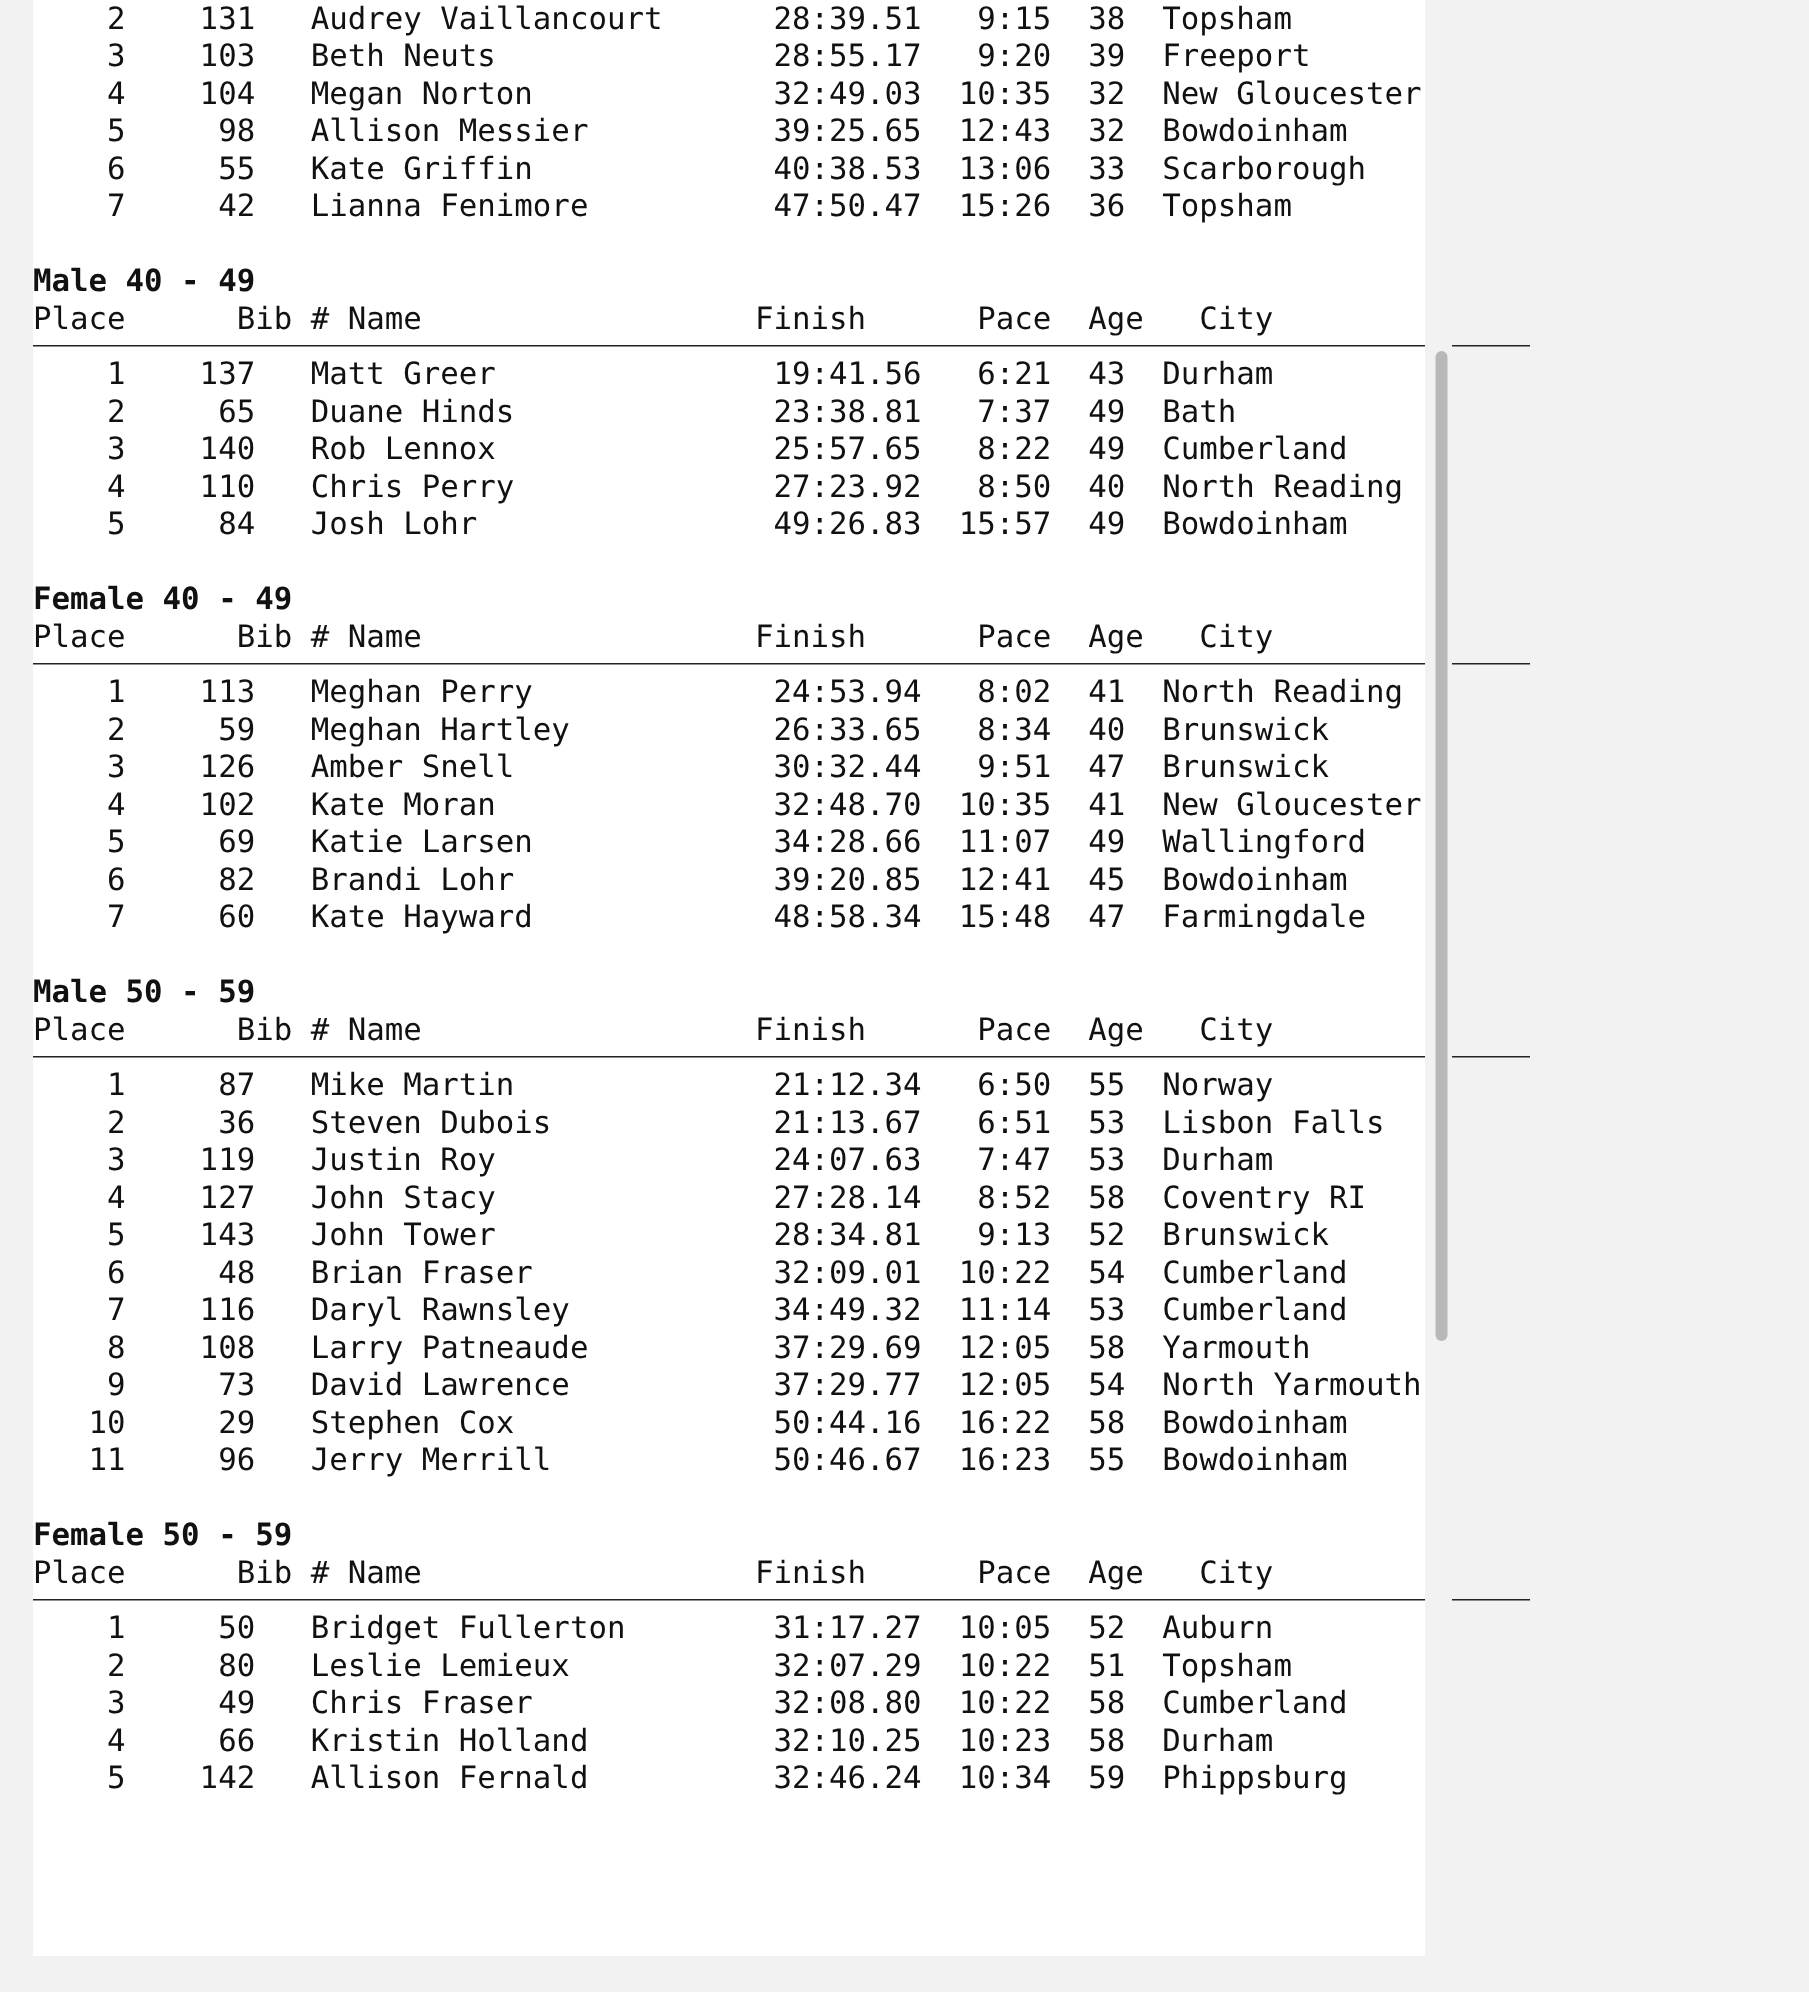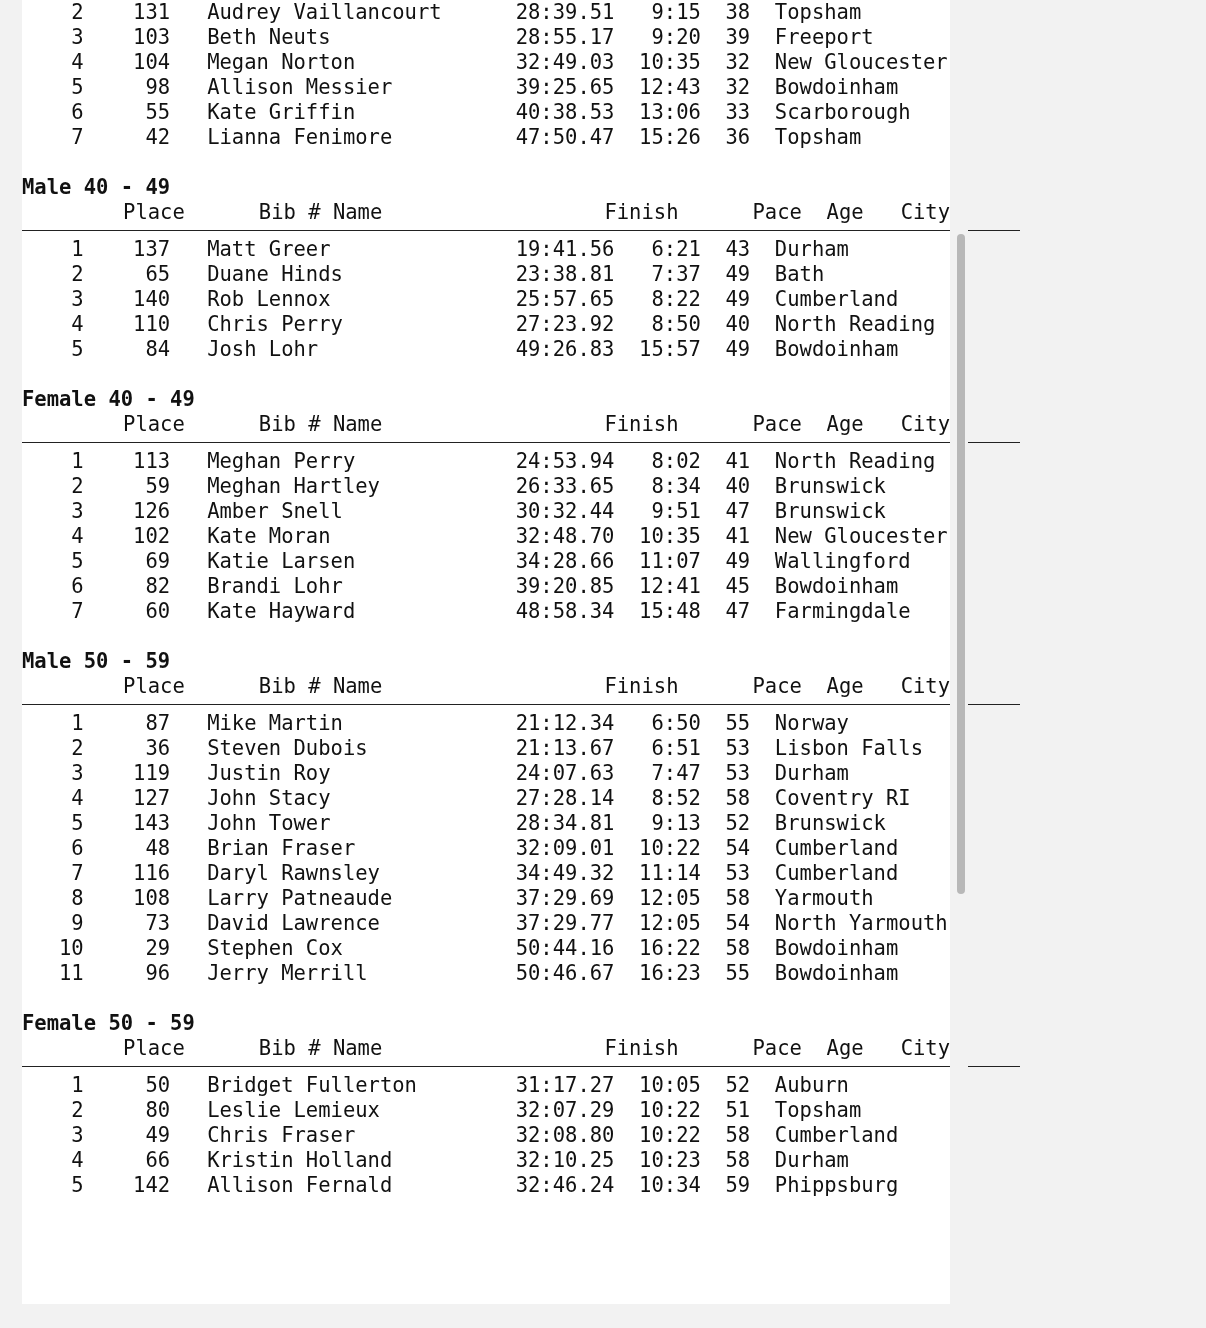--- a/index.html
+++ b/index.html
@@ -72,21 +72,20 @@
     height: 660px;
     border-radius: 4px;
     background: #b8b8b8;
   }
   .grp-title {
     white-space: pre;
     font-weight: bold;
   }
   .hdr {
     white-space: pre;
-    text-align: right;
   }
   .rule {
     height: 0;
     border-top: 1.5px solid #222;
     width: 998px;
     margin: 5px 0 6px 0;
   }
   .row {
     white-space: pre;
   }

